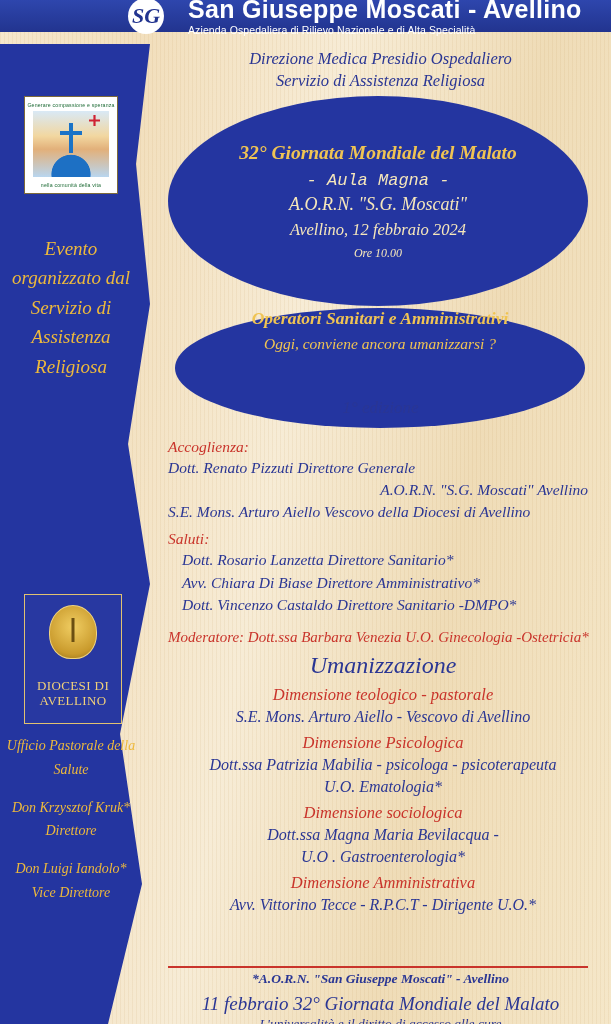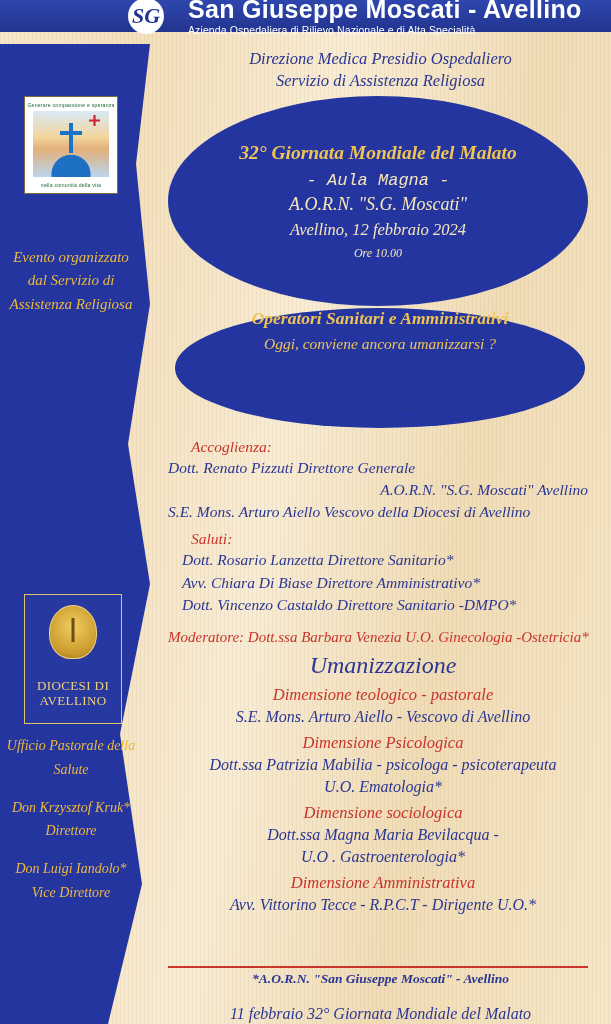--- a/index.html
+++ b/index.html
@@ -142,24 +142,24 @@
   .crest-red {
     position: absolute;
     top: 4px; right: 9px;
     width: 11px; height: 11px;
     background: #cf2233;
     clip-path: polygon(40% 0,60% 0,60% 40%,100% 40%,100% 60%,60% 60%,60% 100%,40% 100%,40% 60%,0 60%,0 40%,40% 40%);
   }
 
   .left-text-1 {
     position: absolute;
-    top: 202px;
+    top: 190px;
     left: 8px;
     width: 126px;
-    font-size: 15px;
+    font-size: 19px;
     line-height: 1.55;
     font-style: italic;
     color: #edb93c;
   }
 
   .diocesi-box {
     position: absolute;
     top: 550px;
     left: 24px;
     width: 96px;
@@ -290,21 +290,20 @@
     top: 430px;
     left: 168px;
     width: 430px;
     color: #2a3694;
     font-style: italic;
   }
   .sec-head {
     color: #c9342b;
     font-size: 15.5px;
     margin-top: 8px;
-    margin-left: 23px;
   }
   .row {
     font-size: 15.5px;
     line-height: 1.3;
     margin-top: 2px;
   }
   .row.ind1 { padding-left: 14px; }
   .row.right { text-align: right; padding-right: 10px; }
 
   .moderatore {
@@ -346,21 +345,21 @@
   .footer {
     position: absolute;
     left: 150px;
     top: 968px;
     width: 461px;
     text-align: center;
     color: #2a3694;
     font-style: italic;
   }
   .footer .f1 { font-size: 13.5px; margin-top: 3px; font-weight: bold; }
-  .footer .f2 { font-size: 16px; margin-top: 18px; }
+  .footer .f2 { font-size: 19px; margin-top: 6px; }
   .footer .f3 { font-size: 13.5px; margin-top: 1px; }
 </style>
 </head>
 <body>
 
 <div class="poster">
 
   <div class="header-band">
     <div class="header-logo">
       <div class="disc">SG</div>

